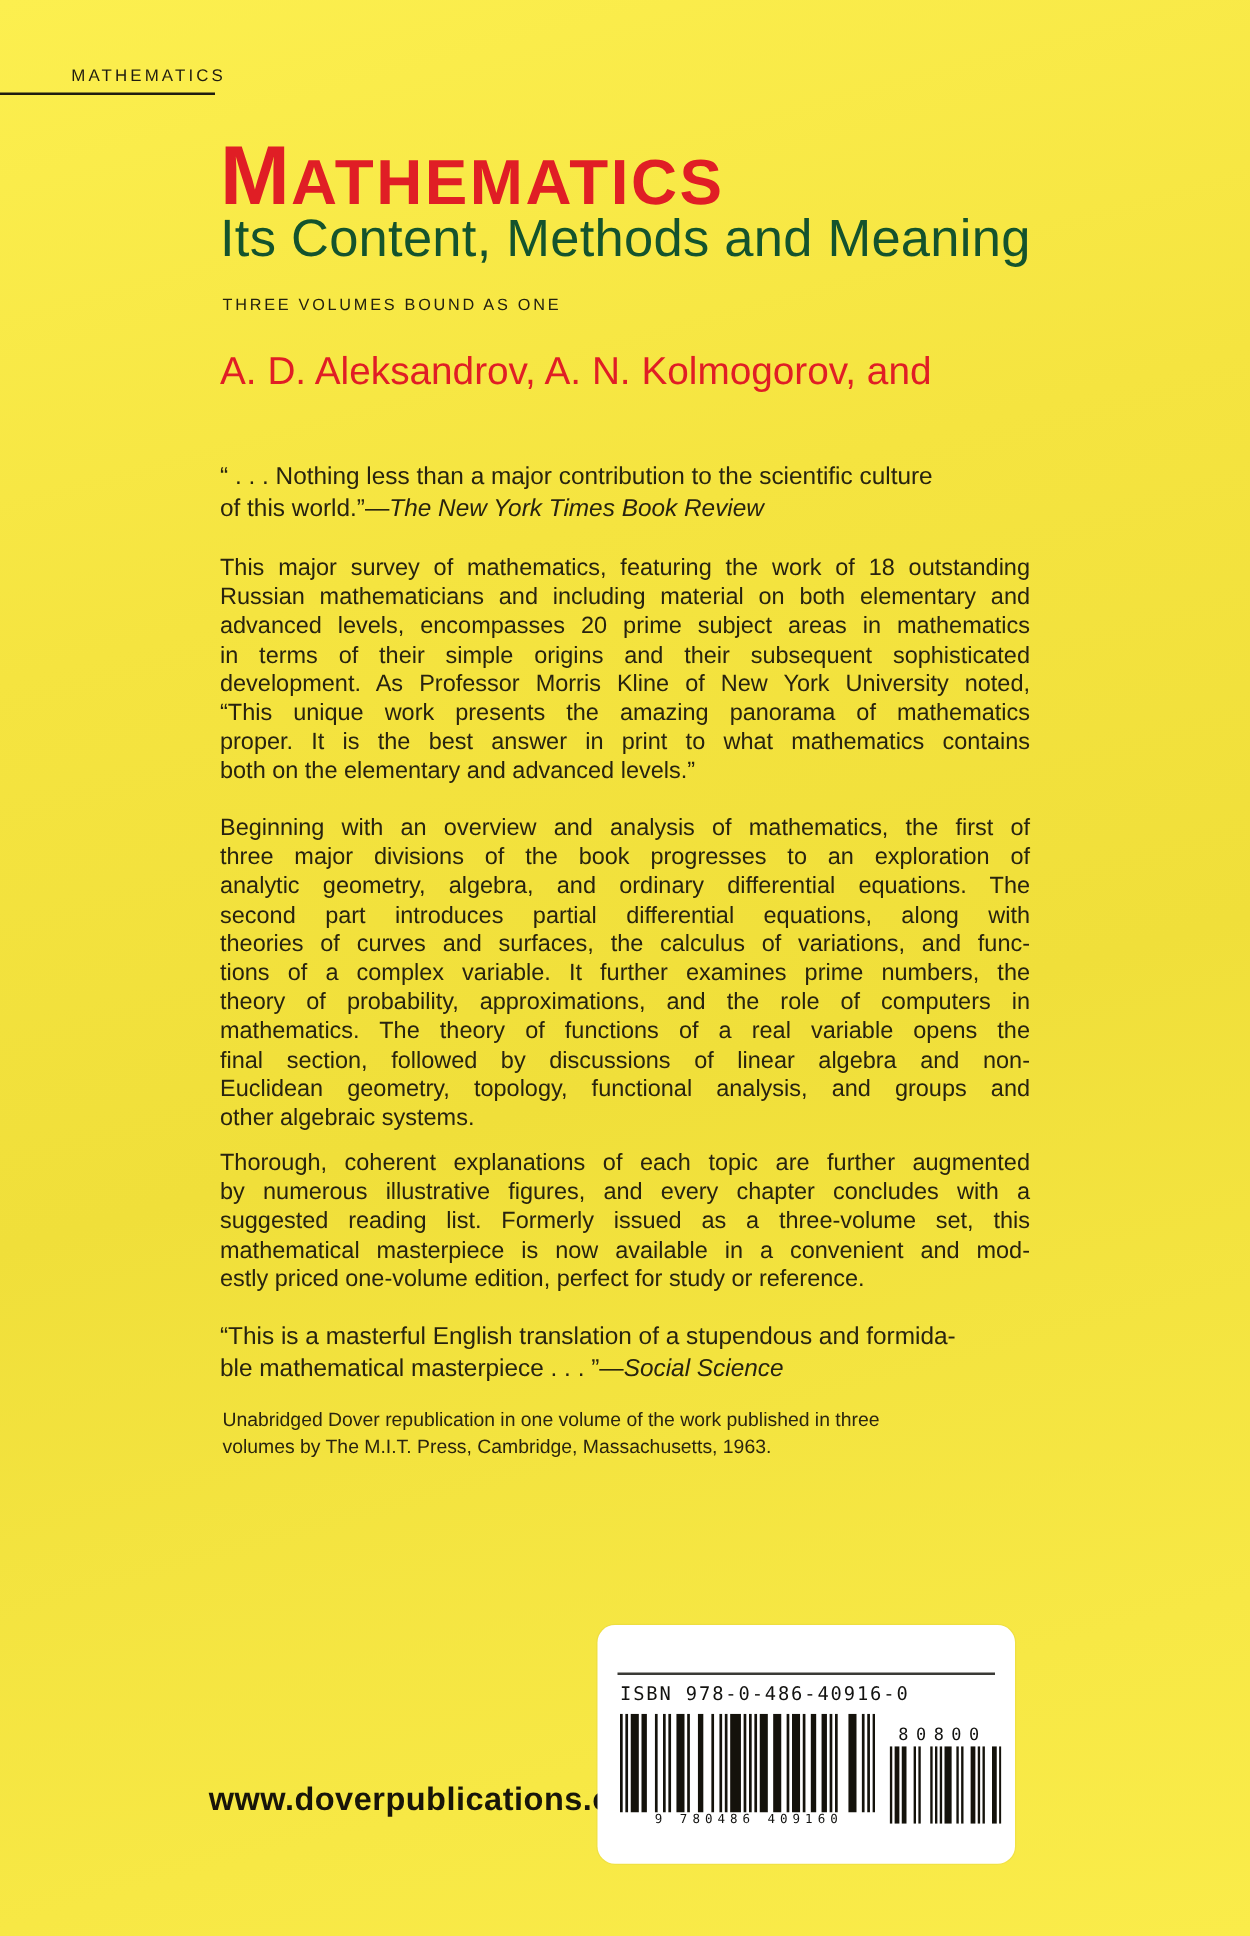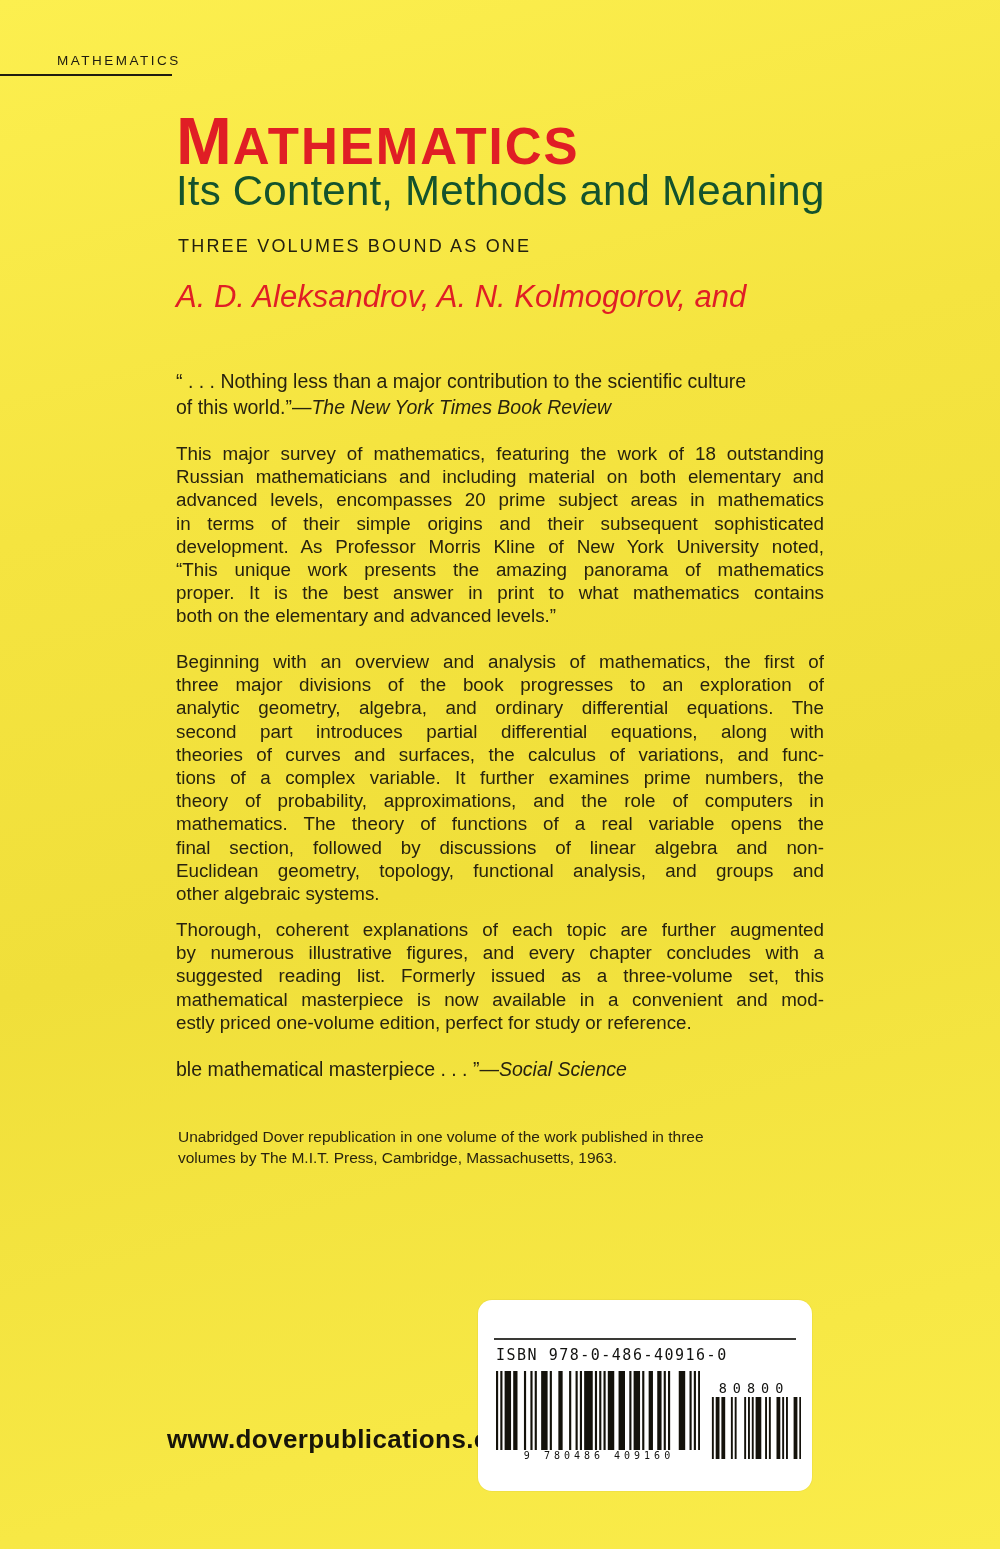--- a/index.html
+++ b/index.html
@@ -10,22 +10,22 @@
   }
   .abs{position:absolute;}
   
   .cat-label{top:53px;left:57px;font-size:13.5px;letter-spacing:2.5px;color:#1F1C10;}
   .cat-rule{top:74px;left:0;width:172px;height:2px;background:#1F1C10;}
   
   .title{top:86px;left:176px;color:#E01E25;font-weight:bold;line-height:1;white-space:nowrap;}
   .t-init{font-size:67px;letter-spacing:1px;}
   .t-rest{font-size:51px;letter-spacing:2px;}
   .subtitle{top:167px;left:176px;font-size:42px;color:#14532d;letter-spacing:0.2px;white-space:nowrap;}
-  .edition{top:236px;left:178px;font-size:18px;letter-spacing:2.2px;color:#23200f;}
-  .authors{top:276px;left:176px;font-size:31px;line-height:41px;color:#E01E25;white-space:nowrap;font-style:italic;}
+  .edition{top:236px;left:178px;font-size:13px;letter-spacing:2.2px;color:#23200f;}
+  .authors{top:276px;left:176px;font-size:31px;line-height:41px;color:#E01E25;white-space:nowrap;}
   
   .serif{font-family:Liberation Sans, sans-serif;color:#28230f;}
   .quote{left:176px;width:648px;font-size:19.5px;line-height:26px;}
   .q1{top:368px;}
   .q2{top:1056px;}
   .quote i{font-style:italic;}
   .para{left:176px;width:648px;font-size:18.8px;line-height:23.2px;}
   .p1{top:442px;}
   .p2{top:650px;}
   .p3{top:918px;}
@@ -87,20 +87,21 @@
   </div>
 <div class="abs serif para p3">
     <div class="jline">Thorough, coherent explanations of each topic are further augmented</div>
     <div class="jline">by numerous illustrative figures, and every chapter concludes with a</div>
     <div class="jline">suggested reading list. Formerly issued as a three-volume set, this</div>
     <div class="jline">mathematical masterpiece is now available in a convenient and mod-</div>
     <div class="jline last">estly priced one-volume edition, perfect for study or reference.</div>
   </div>
 
 <div class="abs serif quote q2">
+  <div>“This is a masterful English translation of a stupendous and formida-</div>
   <div><span>ble mathematical masterpiece . . . ”—</span><i>Social Science</i></div>
 </div>
 
 <div class="abs serif pubnote">
   <div>Unabridged Dover republication in one volume of the work published in three</div>
   <div>volumes by The M.I.T. Press, Cambridge, Massachusetts, 1963.</div>
 </div>
 
 <div class="abs website">www.doverpublications.com</div>
 

